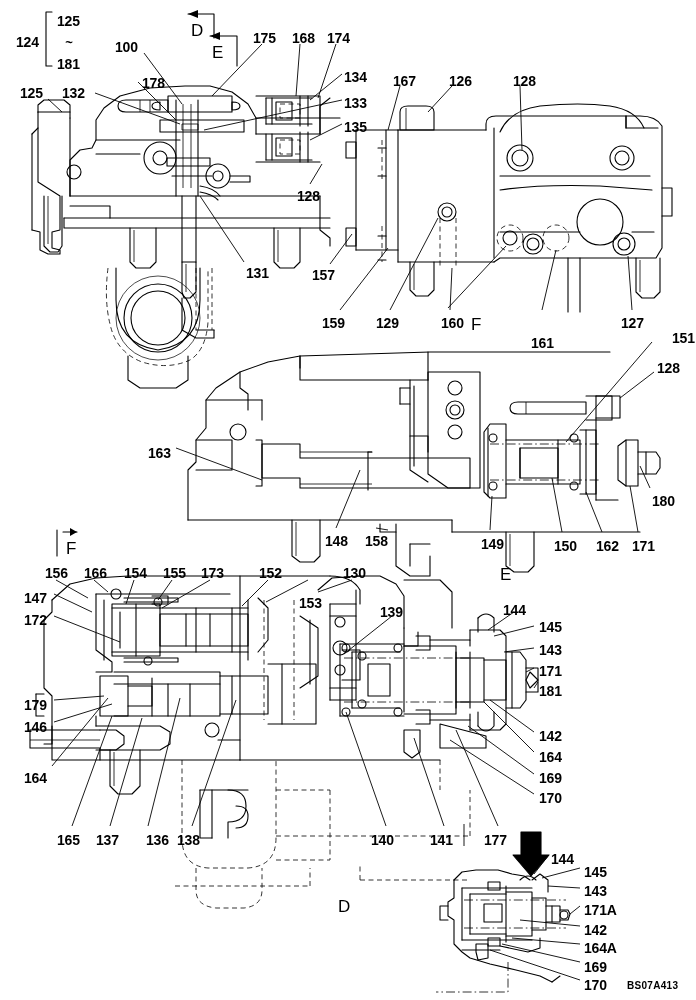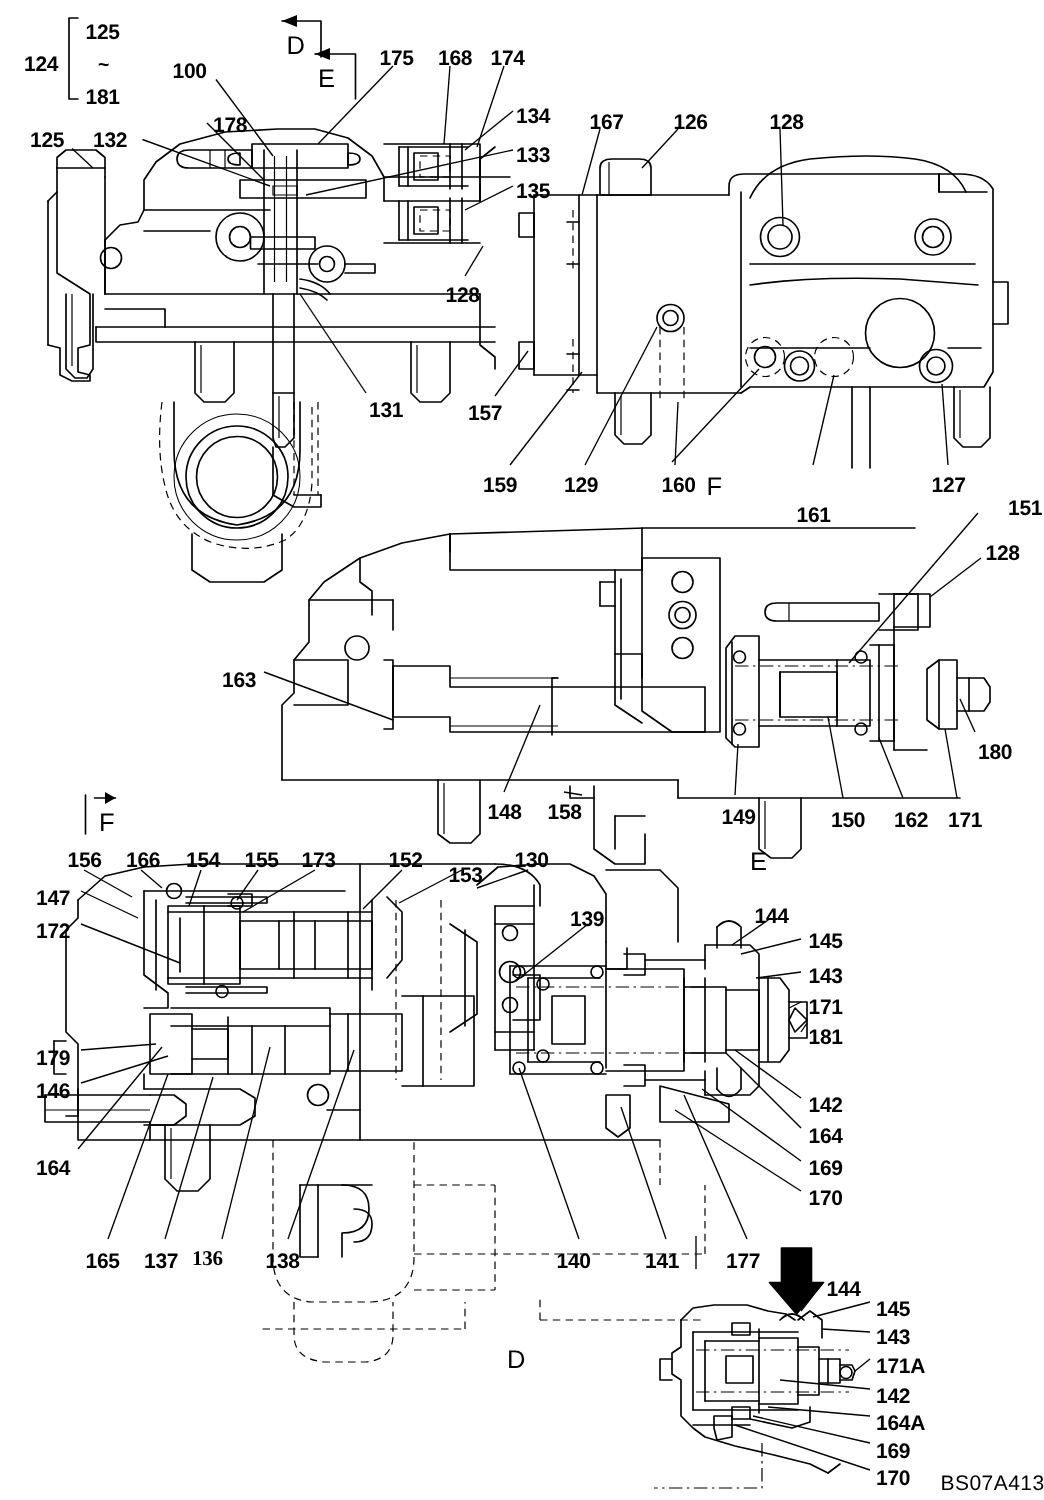--- a/index.html
+++ b/index.html
@@ -34,22 +34,22 @@
     white-space: nowrap;
     line-height: 1;
     letter-spacing: -0.2px;
   }
   .lbl.sec {
     font-weight: normal;
     font-size: 17px;
     font-family: "Liberation Sans", sans-serif;
   }
   .lbl.figid {
-    font-weight: normal;
-    font-size: 14px;
+    font-weight: bold;
+    font-size: 10px;
     letter-spacing: 0.3px;
   }
   .lbl.rng {
     font-size: 14px;
     line-height: 15px;
     text-align: left;
   }
   .tilde {
     display: block;
     font-size: 13px;
@@ -620,30 +620,30 @@
   <div class="lbl" style="left:596px; top:539px;">162</div>
   <div class="lbl" style="left:632px; top:539px;">171</div>
   <div class="lbl" style="left:652px; top:494px;">180</div>
 
   <div class="lbl" style="left:45px; top:566px;">156</div>
   <div class="lbl" style="left:84px; top:566px;">166</div>
   <div class="lbl" style="left:124px; top:566px;text-align:right;">154</div>
   <div class="lbl" style="left:163px; top:566px;">155</div>
   <div class="lbl" style="left:201px; top:566px;">173</div>
   <div class="lbl" style="left:259px; top:566px;">152</div>
-  <div class="lbl" style="left:299px; top:576px;text-align:right;">153</div>
+  <div class="lbl" style="left:299px; top:596px;text-align:right;">153</div>
   <div class="lbl" style="left:343px; top:566px;">130</div>
   <div class="lbl" style="left:24px; top:591px;">147</div>
   <div class="lbl" style="left:24px; top:613px;">172</div>
   <div class="lbl" style="left:24px; top:698px;">179</div>
   <div class="lbl" style="left:24px; top:720px;">146</div>
   <div class="lbl" style="left:24px; top:771px;">164</div>
   <div class="lbl" style="left:57px; top:833px;">165</div>
   <div class="lbl" style="left:96px; top:833px;">137</div>
-  <div class="lbl" style="left:128px; top:833px;font-family:Liberation Serif, serif;">136</div>
+  <div class="lbl" style="left:146px; top:833px;">136</div>
   <div class="lbl" style="left:177px; top:833px;">138</div>
   <div class="lbl" style="left:380px; top:605px;">139</div>
   <div class="lbl" style="left:371px; top:833px;">140</div>
   <div class="lbl" style="left:430px; top:833px;">141</div>
   <div class="lbl" style="left:484px; top:833px;">177</div>
   <div class="lbl" style="left:503px; top:603px;">144</div>
   <div class="lbl" style="left:539px; top:620px;">145</div>
   <div class="lbl" style="left:539px; top:643px;">143</div>
   <div class="lbl" style="left:539px; top:664px;">171</div>
   <div class="lbl" style="left:539px; top:684px;">181</div>

